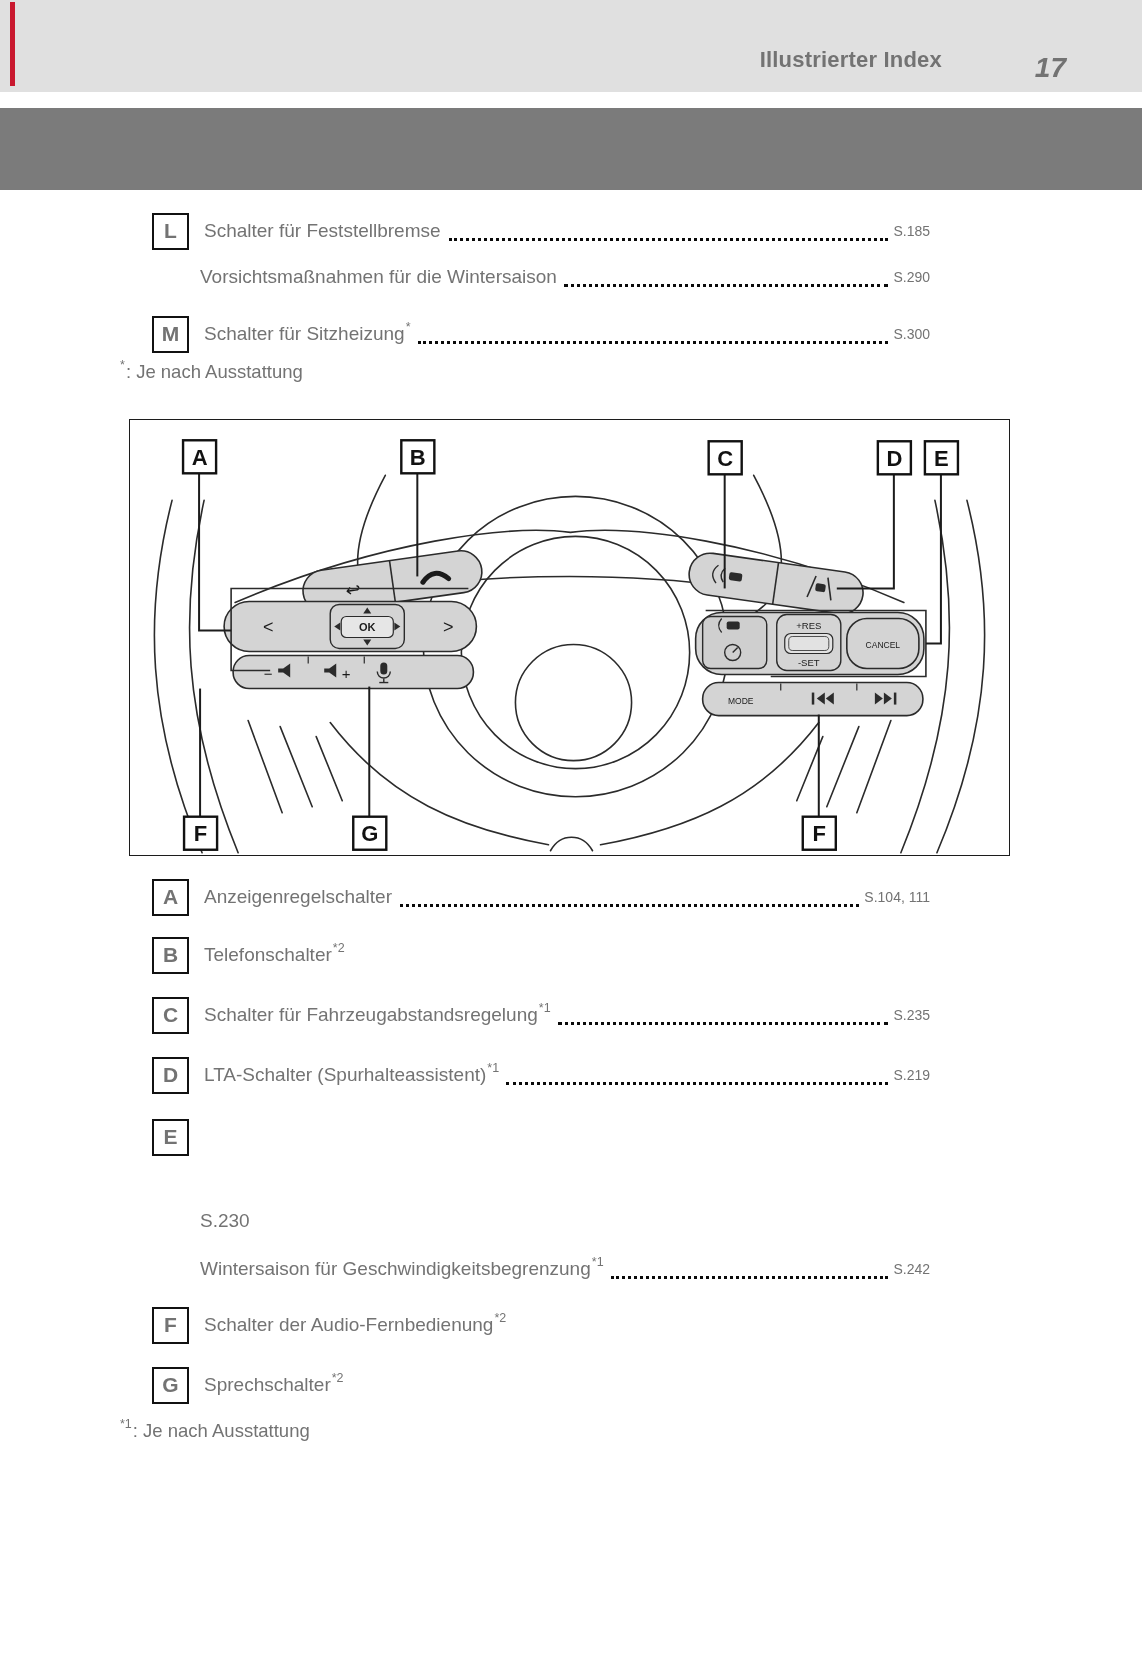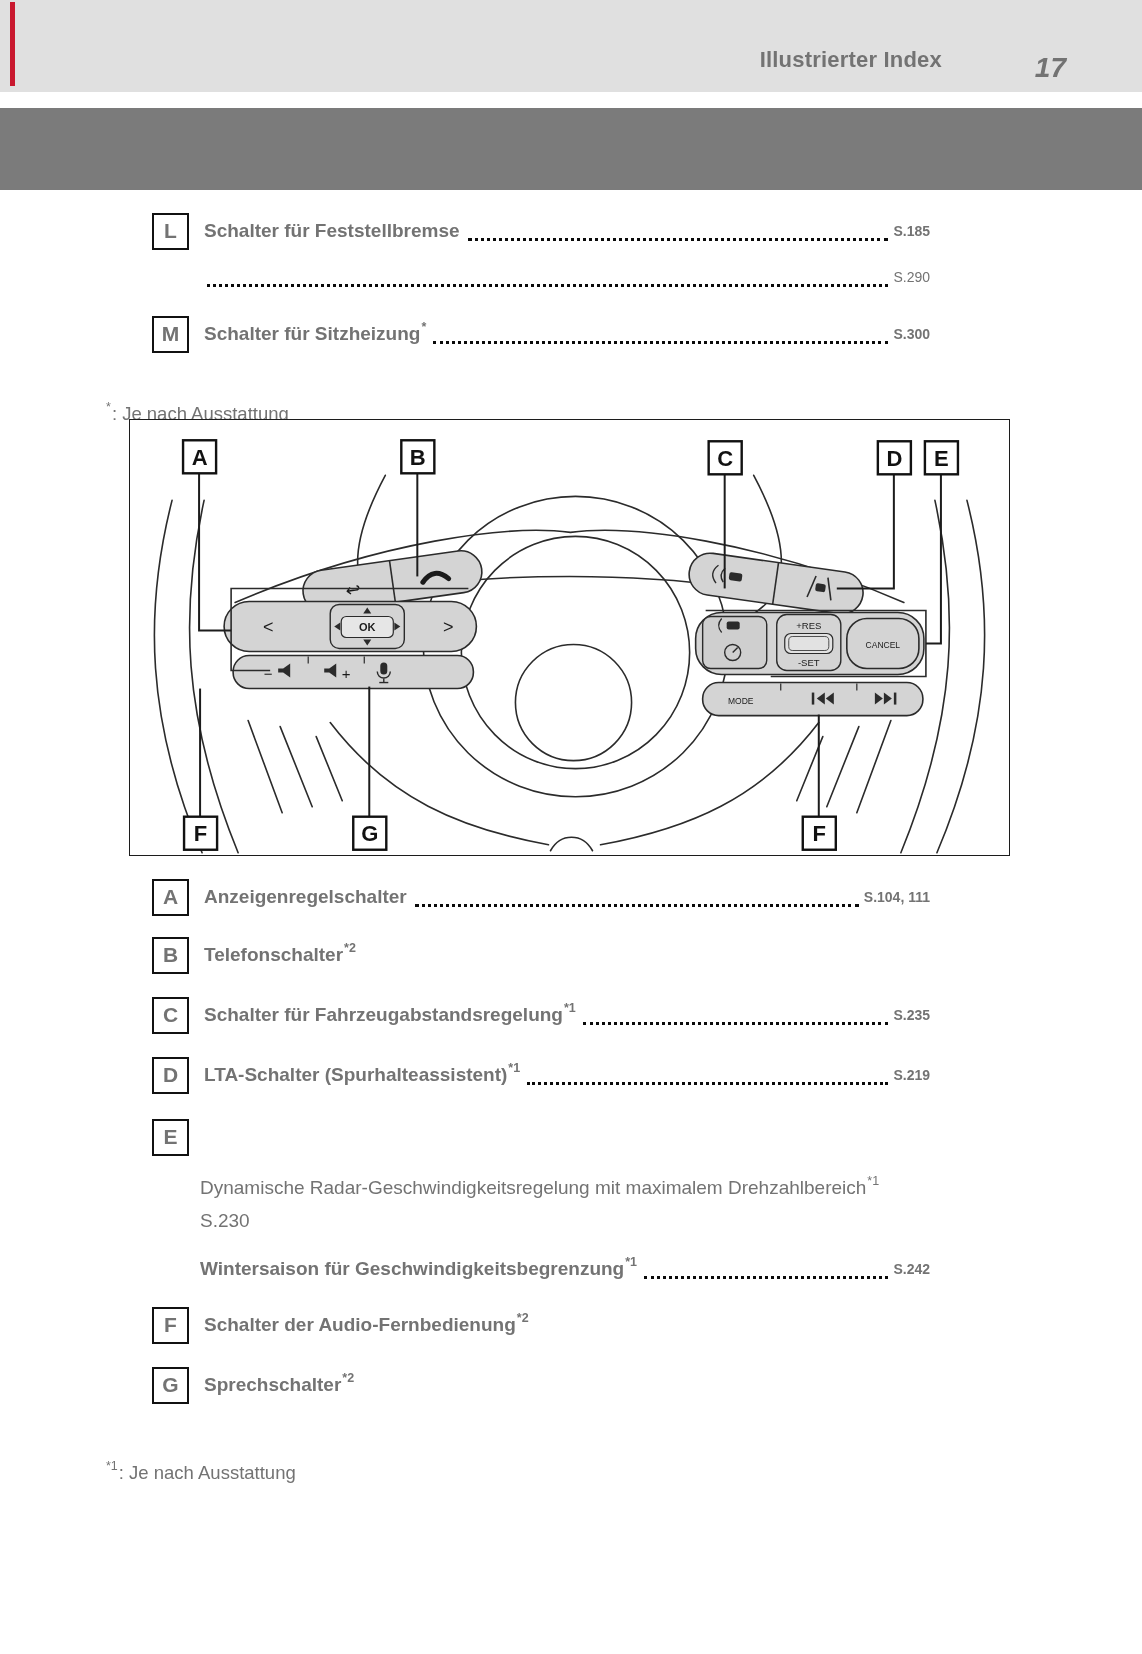--- a/index.html
+++ b/index.html
@@ -9,27 +9,27 @@
   .header{position:absolute;left:0;top:0;width:1142px;height:92px;background:#e0e0e0;}
   .header-title{position:absolute;top:47px;right:200px;font-size:22px;font-weight:bold;letter-spacing:.2px;}
   .page-number{position:absolute;top:52px;right:76px;font-size:28px;font-weight:bold;font-style:italic;}
   .accent-bar{position:absolute;left:10px;top:2px;width:5px;height:84px;background:#c9182f;}
   .section-band{position:absolute;left:0;top:108px;width:1142px;height:82px;background:#7b7b7b;}
   
   .row{position:absolute;display:flex;align-items:center;height:36px;left:152px;right:212px;}
   .lbox{display:flex;align-items:center;justify-content:center;width:33px;height:33px;
         border:2.2px solid #111;font-weight:bold;font-size:21px;flex:0 0 auto;margin-right:15px;background:#fff;}
   .lbl{font-size:19px;white-space:nowrap;}
-  .b{font-weight:bold;text-align:center;}
+  .b{font-weight:normal;text-align:center;}
   .lbl sup, .sup{font-size:12.5px;position:relative;top:-2px;margin-left:1px;}
   .dots{flex:1 1 auto;min-width:18px;border-bottom:3px dotted #0a0a0a;align-self:flex-end;
         margin:0 5px 8px 7px;}
   .pref{font-size:14px;white-space:nowrap;}
   .ptext{position:absolute;left:200px;font-size:19px;}
-  .fnote{position:absolute;left:106px;font-size:18.5px;margin-top:42px;}
+  .fnote{position:absolute;left:120px;font-size:18.5px;}
   .fnote sup{font-size:12.5px;position:relative;top:-2px;margin-right:1px;}
   
   .diagram{position:absolute;left:129px;top:419px;width:881px;height:437px;
            border:1.6px solid #1c1c1c;box-sizing:border-box;background:#fff;}
   .diagram svg{display:block;width:100%;height:100%;font-family:"Liberation Sans",sans-serif;}
 </style>
 </head>
 <body>
 
 <div class="page">
@@ -42,20 +42,21 @@
   <div class="section-band"></div>
 
   <div class="row" style="top:213px">
     <span class="lbox">L</span>
     <span class="lbl b"><span>Schalter für Feststellbremse</span><sup></sup></span>
     <span class="dots"></span>
     <span class="pref b">S.185</span>
   </div>
 
   <div class="row" style="top:259px;left:200px">
+    <span class="lbl"><span>Vorsichtsmaßnahmen für die Wintersaison</span></span>
     <span class="dots"></span>
     <span class="pref">S.290</span>
   </div>
 
   <div class="row" style="top:316px">
     <span class="lbox">M</span>
     <span class="lbl b"><span>Schalter für Sitzheizung</span><sup>*</sup></span>
     <span class="dots"></span>
     <span class="pref b">S.300</span>
   </div>
@@ -235,23 +236,20 @@
     <span class="lbox">D</span>
     <span class="lbl b"><span>LTA-Schalter (Spurhalteassistent)</span><sup>*1</sup></span>
     <span class="dots"></span>
     <span class="pref b">S.219</span>
   </div>
 
   <div class="row" style="top:1119px">
     <span class="lbox">E</span>
   </div>
 
-  <div class="ptext" style="top:1176px">
-    <span>Dynamische Radar-Geschwindigkeitsregelung mit maximalem Drehzahlbereich</span><sup class="sup">*1</sup>
-  </div>
   <div class="ptext" style="top:1210px">
     <span>S.230</span>
   </div>
 
   <div class="row" style="top:1251px;left:200px">
     <span class="lbl b"><span>Wintersaison für Geschwindigkeitsbegrenzung</span><sup>*1</sup></span>
     <span class="dots"></span>
     <span class="pref b">S.242</span>
   </div>
 

